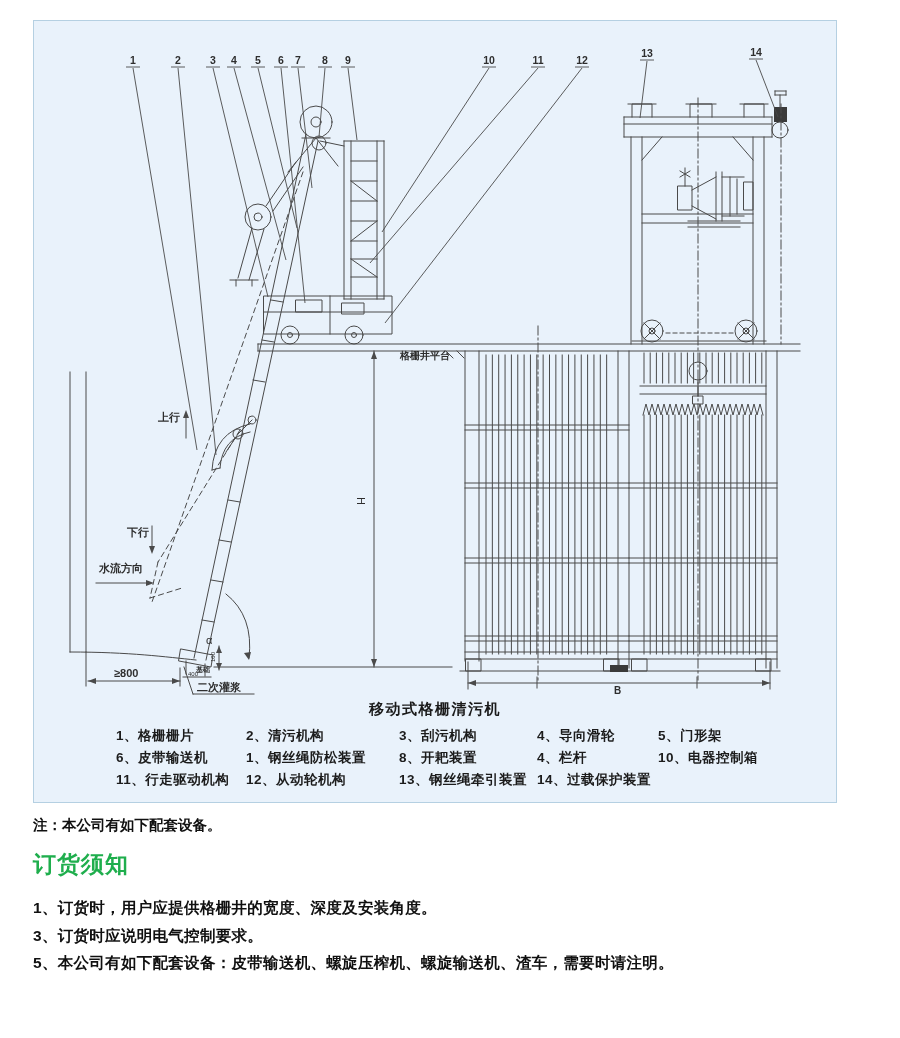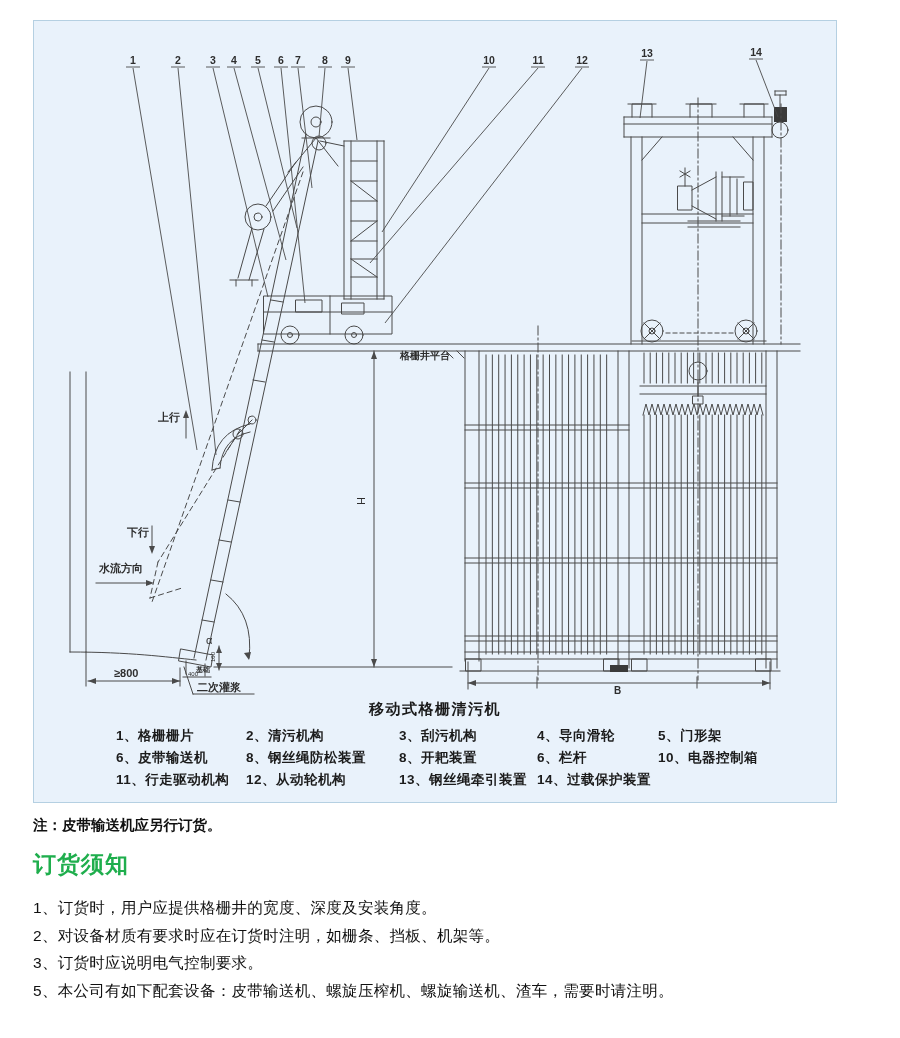--- a/index.html
+++ b/index.html
@@ -9,21 +9,21 @@
   #draw{position:absolute;left:0;top:0;width:900px;height:810px;pointer-events:none;}
   .dwg-title{position:absolute;left:33px;top:700px;width:804px;text-align:center;
     font-size:15px;font-weight:700;letter-spacing:1.5px;color:#1b1b1b;}
   .legend{position:absolute;left:116px;top:727px;width:690px;display:grid;
     grid-template-columns:130px 153px 138px 121px 1fr;grid-auto-rows:21.8px;
     font-size:13.5px;font-weight:700;color:#1c1c1c;letter-spacing:0.5px;}
   .note{position:absolute;left:33px;top:816px;font-size:14.5px;font-weight:700;color:#101010;}
   .order-head{position:absolute;left:33px;top:849px;font-size:23px;font-weight:700;
     color:#1fae4d;letter-spacing:1px;}
   .order-items{position:absolute;left:33px;top:894px;width:860px;}
-  .order-items div{font-size:15.5px;font-weight:400;color:#101010;line-height:27.6px;letter-spacing:0.3px;}
+  .order-items div{font-size:15.5px;font-weight:700;color:#101010;line-height:27.6px;letter-spacing:0.3px;}
   svg text{font-family:"Liberation Sans","DejaVu Sans",sans-serif;fill:#2e2e2e;}
 </style>
 </head>
 <body>
 
 <div class="panel"></div>
 
 <svg id="draw" viewBox="0 0 900 810">
   <g stroke="#4a4a4a" stroke-width="1" fill="none" stroke-linecap="square">
 
@@ -233,29 +233,28 @@
 </svg>
 
 <div class="dwg-title">移动式格栅清污机</div>
 <div class="legend" id="legend">
     <span>1、格栅栅片</span>
     <span>2、清污机构</span>
     <span>3、刮污机构</span>
     <span>4、导向滑轮</span>
     <span>5、门形架</span>
     <span>6、皮带输送机</span>
-    <span>8、钢丝绳防松装置</span>
+    <span>1、钢丝绳防松装置</span>
     <span>8、开耙装置</span>
-    <span>6、栏杆</span>
+    <span>4、栏杆</span>
     <span>10、电器控制箱</span>
     <span>11、行走驱动机构</span>
     <span>12、从动轮机构</span>
     <span>13、钢丝绳牵引装置</span>
     <span>14、过载保护装置</span>
   </div>
-<div class="note">注：皮带输送机应另行订货。</div>
+<div class="note">注：本公司有如下配套设备。</div>
 <div class="order-head">订货须知</div>
 <div class="order-items" id="order-items">
     <div>1、订货时，用户应提供格栅井的宽度、深度及安装角度。</div>
-    <div>2、对设备材质有要求时应在订货时注明，如栅条、挡板、机架等。</div>
     <div>3、订货时应说明电气控制要求。</div>
     <div>5、本公司有如下配套设备：皮带输送机、螺旋压榨机、螺旋输送机、渣车，需要时请注明。</div>
   </div>
 
 </body></html>

